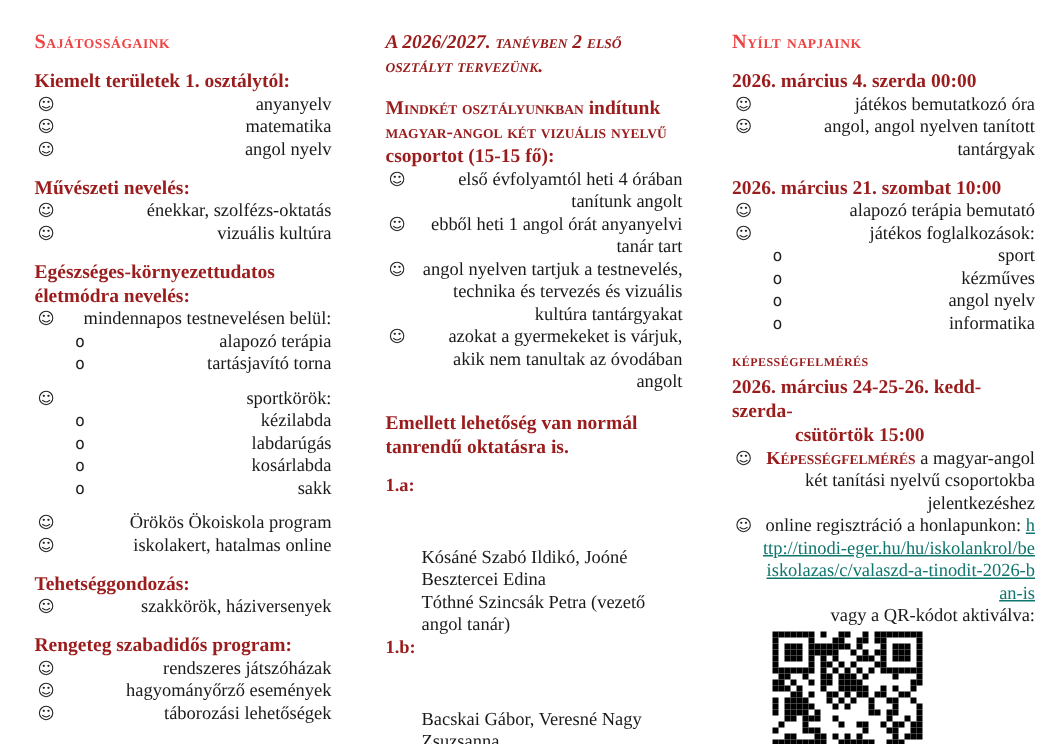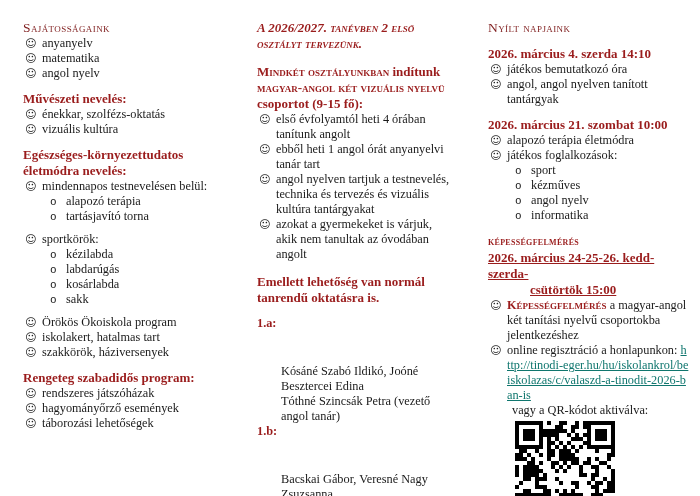--- a/index.html
+++ b/index.html
@@ -9,53 +9,54 @@
     font-family:"Liberation Serif","DejaVu Serif",serif;
     font-size:12.3px;line-height:15px;color:#1a1a1a;
   }
   .col{padding-top:20px;box-sizing:border-box;}
   .col1{padding-left:23px;padding-right:12px;}
   .col2{padding-left:24px;padding-right:12px;}
   .col3{padding-left:21px;padding-right:10px;}
 
   .sc{font-variant:small-caps;}
   .red{color:#9a1c1c;}
-  .sc-title{font-variant:small-caps;font-weight:normal;color:#7f1d1d;font-size:13.5px;letter-spacing:.4px;line-height:16px;}
+  .sc-title{font-variant:small-caps;font-weight:bold;color:#ef4444;font-size:13.5px;letter-spacing:.4px;line-height:16px;}
   .red-head{font-weight:bold;color:#9a1c1c;font-size:13px;line-height:16px;margin-top:10px;}
   .red-head-sc{font-weight:bold;color:#9a1c1c;font-size:13px;line-height:16px;font-variant:small-caps;}
   .sub-title{font-variant:small-caps;font-weight:bold;color:#9a1c1c;font-size:11.5px;line-height:13px;margin-top:12px;letter-spacing:.3px;}
 
   .li{display:flex;padding-left:2px;align-items:flex-start;}
   .li .m{flex:0 0 17px;font-family:"DejaVu Sans",sans-serif;font-size:11px;line-height:15px;color:#222;}
-  .li .t{flex:1;}
+  .li .t{flex:1;text-align:right;}
   .li.sub{margin-left:27px;padding-left:0;}
   .li.sub .m{flex:0 0 16px;font-family:"DejaVu Sans Mono",monospace;font-size:11px;}
   .group-gap{margin-top:8px;}
 
   .teacher{display:flex;margin-top:0;}
   .teacher .tl{flex:0 0 24px;font-weight:bold;color:#9a1c1c;}
   .teacher .tn{flex:1;white-space:pre-line;margin-top:48px;}
-  .teachers-wrap{margin-top:10px;} .mt12{margin-top:12px;} .mt24{margin-top:24px;} .mt2{margin-top:2px;text-decoration:underline;}
+  .teachers-wrap{margin-top:10px;} .mt12{margin-top:12px;} .mt24{margin-top:24px;} .mt2{margin-top:2px;}
 
   .link{color:#0f766e;text-decoration:underline;word-break:break-all;}
   .qr-caption{display:block;margin-left:5px;}
   .indent2{display:block;margin-left:42px;}
 
   .qr{display:grid;grid-template-columns:repeat(25,4px);grid-auto-rows:4px;
       width:100px;height:100px;margin:3px 0 0 27px;}
   .qr .qm{background:#000;}
 </style>
 </head>
 <body>
 
 <div class="page">
 
   <div class="col col1">
     <div class="sc-title">Sajátosságaink</div>
 
+    <div class="red-head">Kiemelt területek 1. osztálytól:</div>
     <div class="li">
       <span class="m">☺</span>
       <span class="t">anyanyelv</span>
     </div>
     <div class="li">
       <span class="m">☺</span>
       <span class="t">matematika</span>
     </div>
     <div class="li">
       <span class="m">☺</span>
@@ -106,23 +107,24 @@
       <span class="m">o</span>
       <span class="t">sakk</span>
     </div>
 
     <div class="li group-gap">
       <span class="m">☺</span>
       <span class="t">Örökös Ökoiskola program</span>
     </div>
     <div class="li">
       <span class="m">☺</span>
-      <span class="t">iskolakert, hatalmas tart</span>
-    </div>
-
+      <span class="t">iskolakert, hatalmas online</span>
+    </div>
+
+    <div class="red-head">Tehetséggondozás:</div>
     <div class="li">
       <span class="m">☺</span>
       <span class="t">szakkörök, háziversenyek</span>
     </div>
 
     <div class="red-head">Rengeteg szabadidős program:</div>
     <div class="li">
       <span class="m">☺</span>
       <span class="t">rendszeres játszóházak</span>
     </div>
@@ -133,21 +135,21 @@
     <div class="li">
       <span class="m">☺</span>
       <span class="t">táborozási lehetőségek</span>
     </div>
   </div>
 
   <div class="col col2">
     <div class="red-head-sc" style="margin-top:0;font-style:italic;">A 2026/2027. tanévben 2 első osztályt tervezünk.</div>
 
     <div class="red-head mt12">
-      <span class="sc">Mindkét osztályunkban</span><span> indítunk </span><span class="sc">magyar-angol két vizuális nyelvű</span><span> csoportot (9-15 fő):</span>
+      <span class="sc">Mindkét osztályunkban</span><span> indítunk </span><span class="sc">magyar-angol két vizuális nyelvű</span><span> csoportot (15-15 fő):</span>
     </div>
 
     <div class="li">
       <span class="m">☺</span>
       <span class="t">első évfolyamtól heti 4 órában tanítunk angolt</span>
     </div>
     <div class="li">
       <span class="m">☺</span>
       <span class="t">ebből heti 1 angol órát anyanyelvi tanár tart</span>
     </div>
@@ -173,34 +175,34 @@
         <span class="tl">1.b:</span>
         <span class="tn">Bacskai Gábor, Veresné Nagy Zsuzsanna
 Peterdi Gábor (vezető angol tanár)</span>
       </div>
     </div>
   </div>
 
   <div class="col col3">
     <div class="sc-title">Nyílt napjaink</div>
 
-    <div class="red-head">2026. március 4. szerda 14:10</div>
+    <div class="red-head">2026. március 4. szerda 00:00</div>
     <div class="li">
       <span class="m">☺</span>
       <span class="t">játékos bemutatkozó óra</span>
     </div>
     <div class="li">
       <span class="m">☺</span>
       <span class="t">angol, angol nyelven tanított tantárgyak</span>
     </div>
 
     <div class="red-head">2026. március 21. szombat 10:00</div>
     <div class="li">
       <span class="m">☺</span>
-      <span class="t">alapozó terápia életmódra</span>
+      <span class="t">alapozó terápia bemutató</span>
     </div>
     <div class="li">
       <span class="m">☺</span>
       <span class="t">játékos foglalkozások:</span>
     </div>
     <div class="li sub">
       <span class="m">o</span>
       <span class="t">sport</span>
     </div>
     <div class="li sub">

